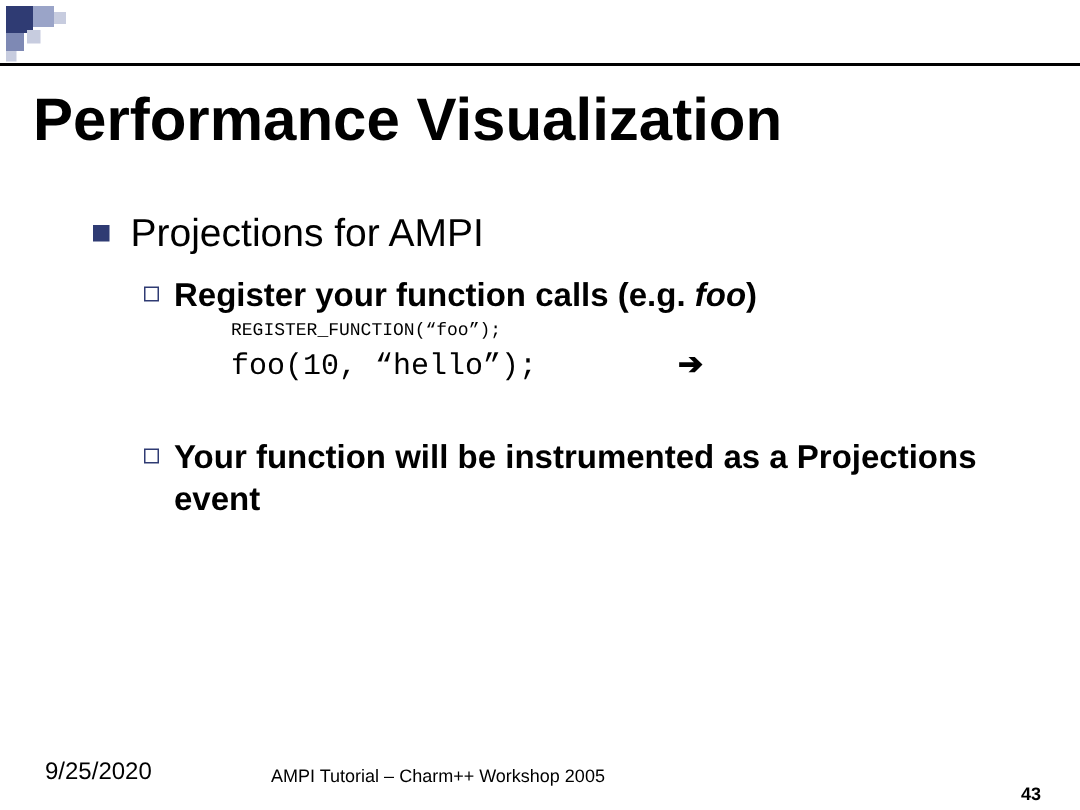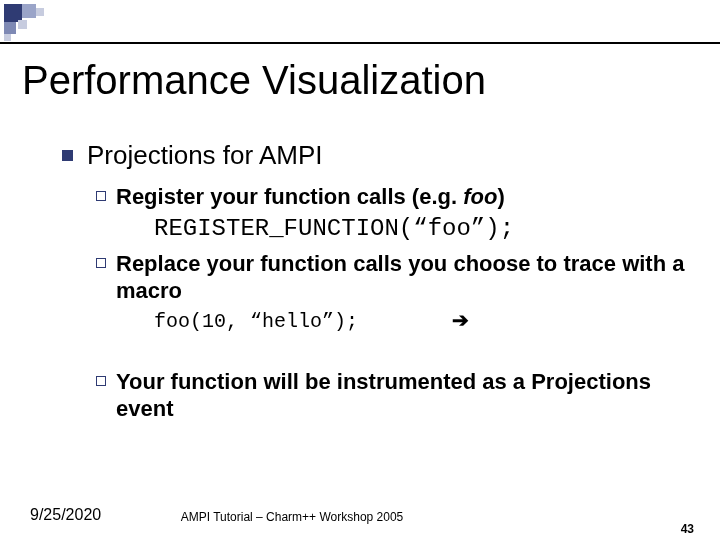--- a/index.html
+++ b/index.html
@@ -32,21 +32,21 @@
     top: 42px;
     width: 720px;
     height: 2px;
     background: #000;
   }
   .title {
     position: absolute;
     top: 58px;
     left: 22px;
     font-size: 40px;
-    font-weight: 400;
+    font-weight: 700;
     letter-spacing: 0px;
   }
   .body {
     position: absolute;
     top: 140px;
     left: 62px;
     right: 30px;
   }
   .lvl1 {
     font-size: 26px;
@@ -85,21 +85,21 @@
     flex: none;
   }
   .lvl2-text {
     flex: 1;
   }
   .italic {
     font-style: italic;
   }
   .code {
     font-family: "Courier New", monospace;
-    font-size: 24px;
+    font-size: 12px;
     line-height: 1.3;
     margin-left: 58px;
     margin-top: 2px;
     white-space: pre;
   }
   .code2 {
     font-family: "Courier New", monospace;
     font-size: 20px;
     line-height: 1.35;
     margin-left: 58px;
@@ -159,24 +159,20 @@
     <div class="lvl2-wrap">
 
       <div class="lvl2">
         <span class="bullet-open"></span>
         <span class="lvl2-text">
           <span>Register your function calls (e.g. </span><span class="italic">foo</span><span>)</span>
         </span>
       </div>
       <div class="code">REGISTER_FUNCTION(“foo”);</div>
 
-      <div class="lvl2">
-        <span class="bullet-open"></span>
-        <span class="lvl2-text">Replace your function calls you choose to trace with a macro</span>
-      </div>
       <div class="code2">
         <span style="font-family:'Courier New',monospace">foo(10, “hello”);</span>
         <span style="display:inline-block;width:70px"></span>
         <span class="arrow">➔</span><br>
         <span style="display:inline-block;width:90px"></span>
       </div>
 
       <div class="lvl2">
         <span class="bullet-open"></span>
         <span class="lvl2-text">Your function will be instrumented as a Projections event</span>

